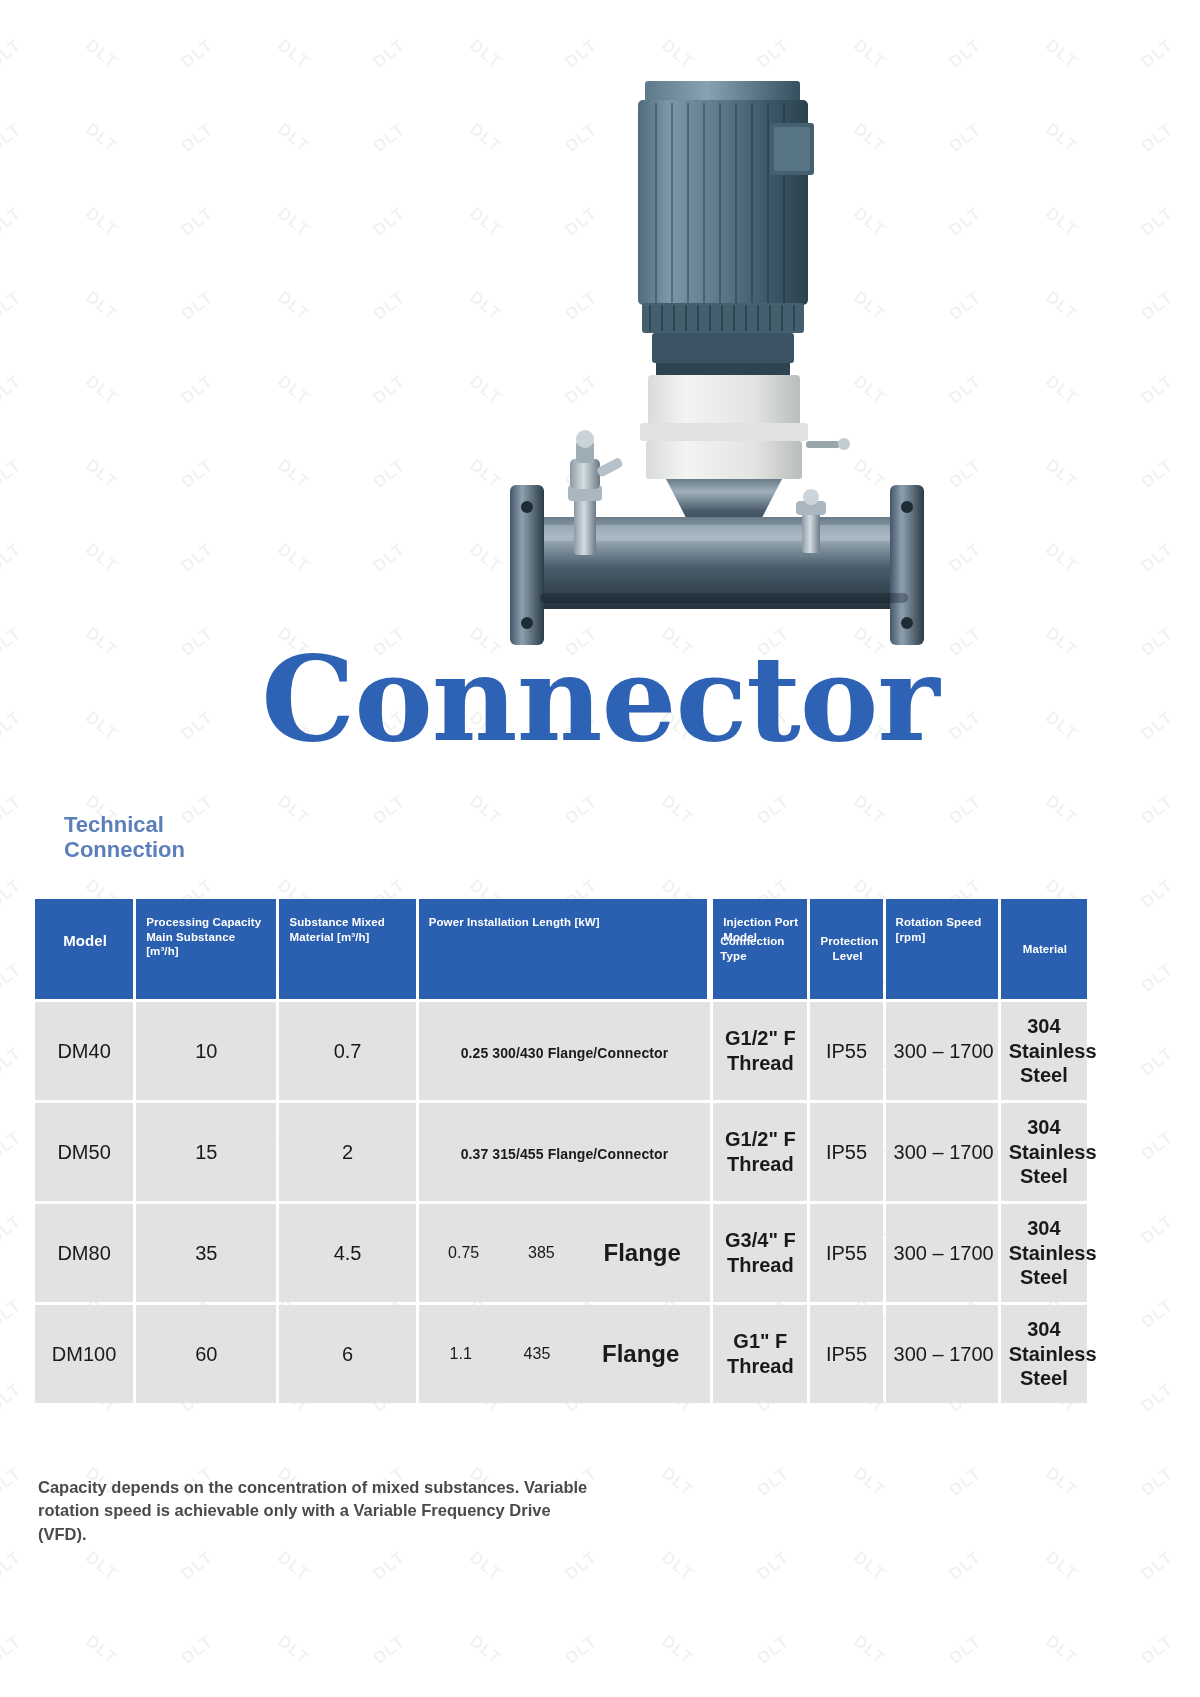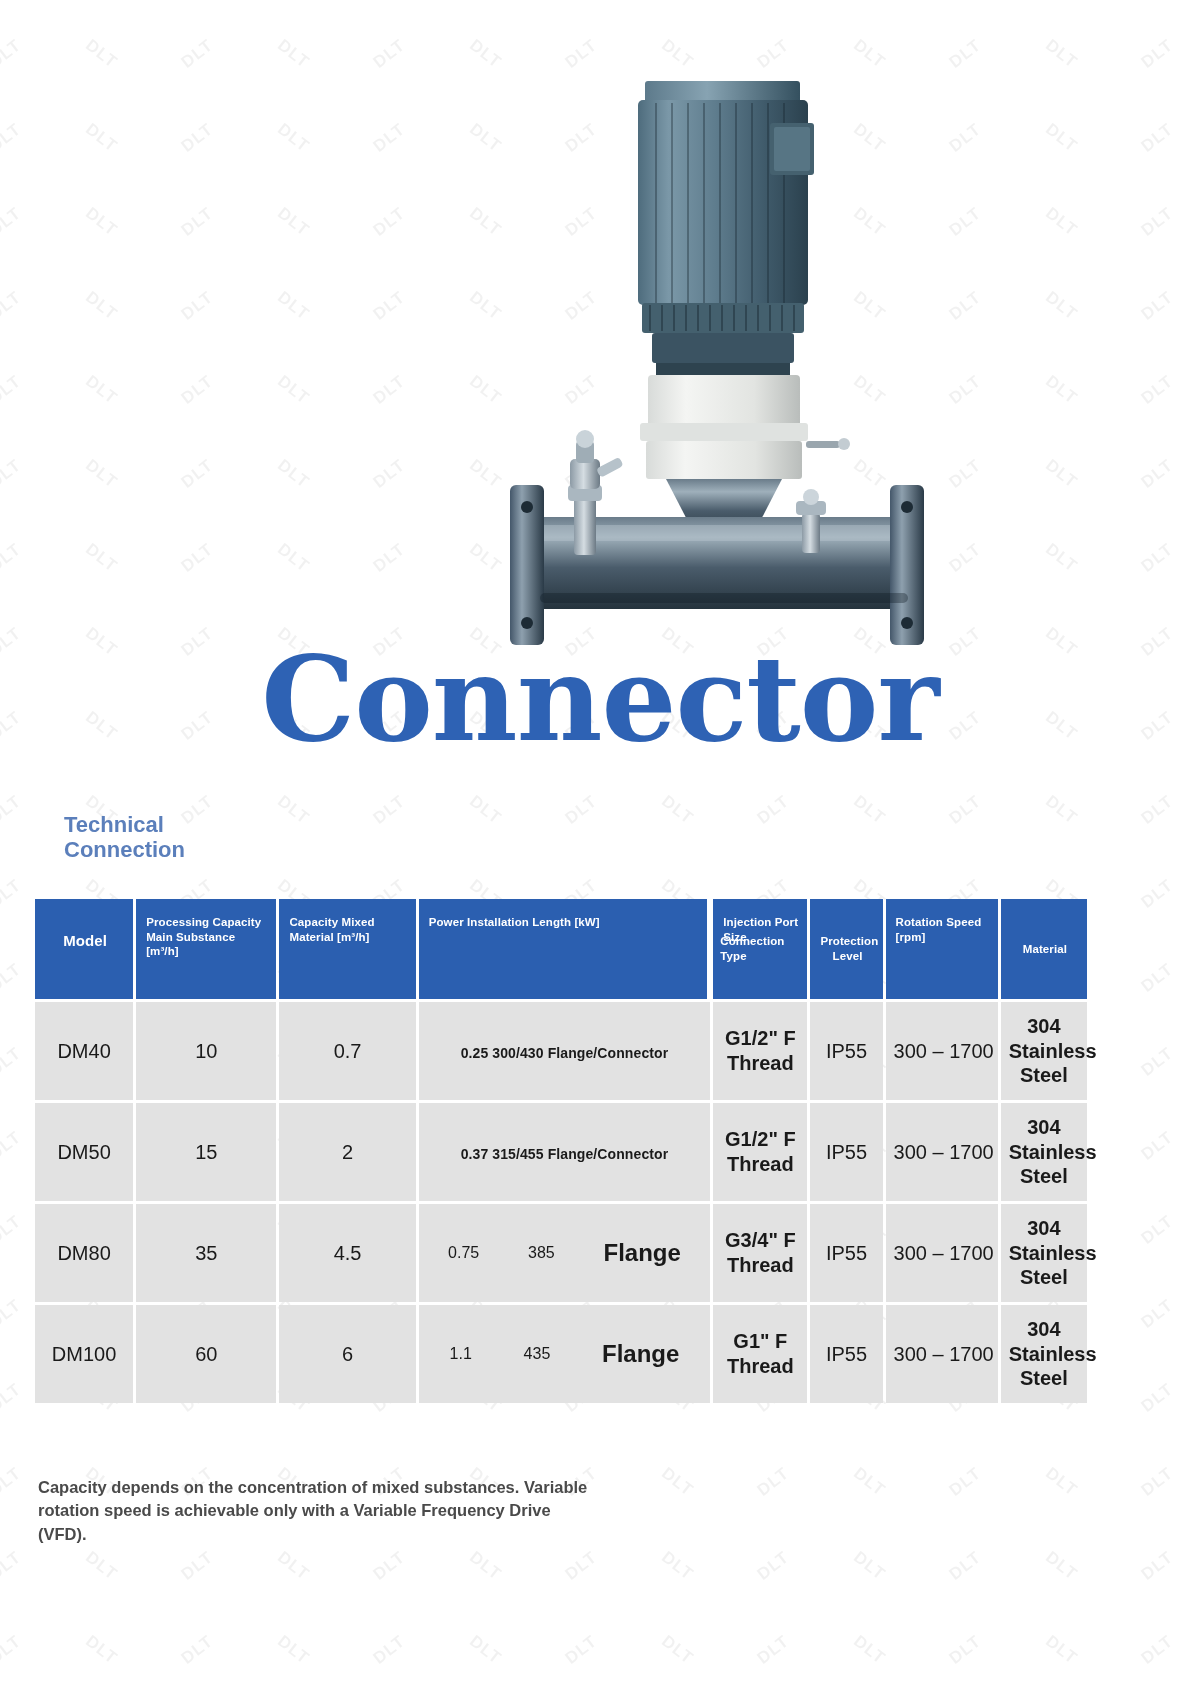--- a/index.html
+++ b/index.html
@@ -564,24 +564,24 @@
         <col style="width:0px">
         <col style="width:94px">
         <col style="width:72px">
         <col style="width:112px">
         <col style="width:86px">
       </colgroup>
       <thead>
         <tr>
           <th class="th-model">Model</th>
           <th>Processing Capacity Main Substance [m³/h]</th>
-          <th>Capacity Mixed Material [m³/h]</th>
+          <th>Substance Mixed Material [m³/h]</th>
           <th>Power Installation Length [kW]</th>
           <th class="th-center">Connection Type</th>
-          <th>Injection Port Size</th>
+          <th>Injection Port Model</th>
           <th class="th-center">Protection Level</th>
           <th>Rotation Speed [rpm]</th>
           <th class="th-mat">Material</th>
         </tr>
       </thead>
       <tbody id="tbody">
           <tr>
             <td class="c-model">DM40</td>
             <td class="c-num">10</td>
             <td class="c-num">0.7</td>

